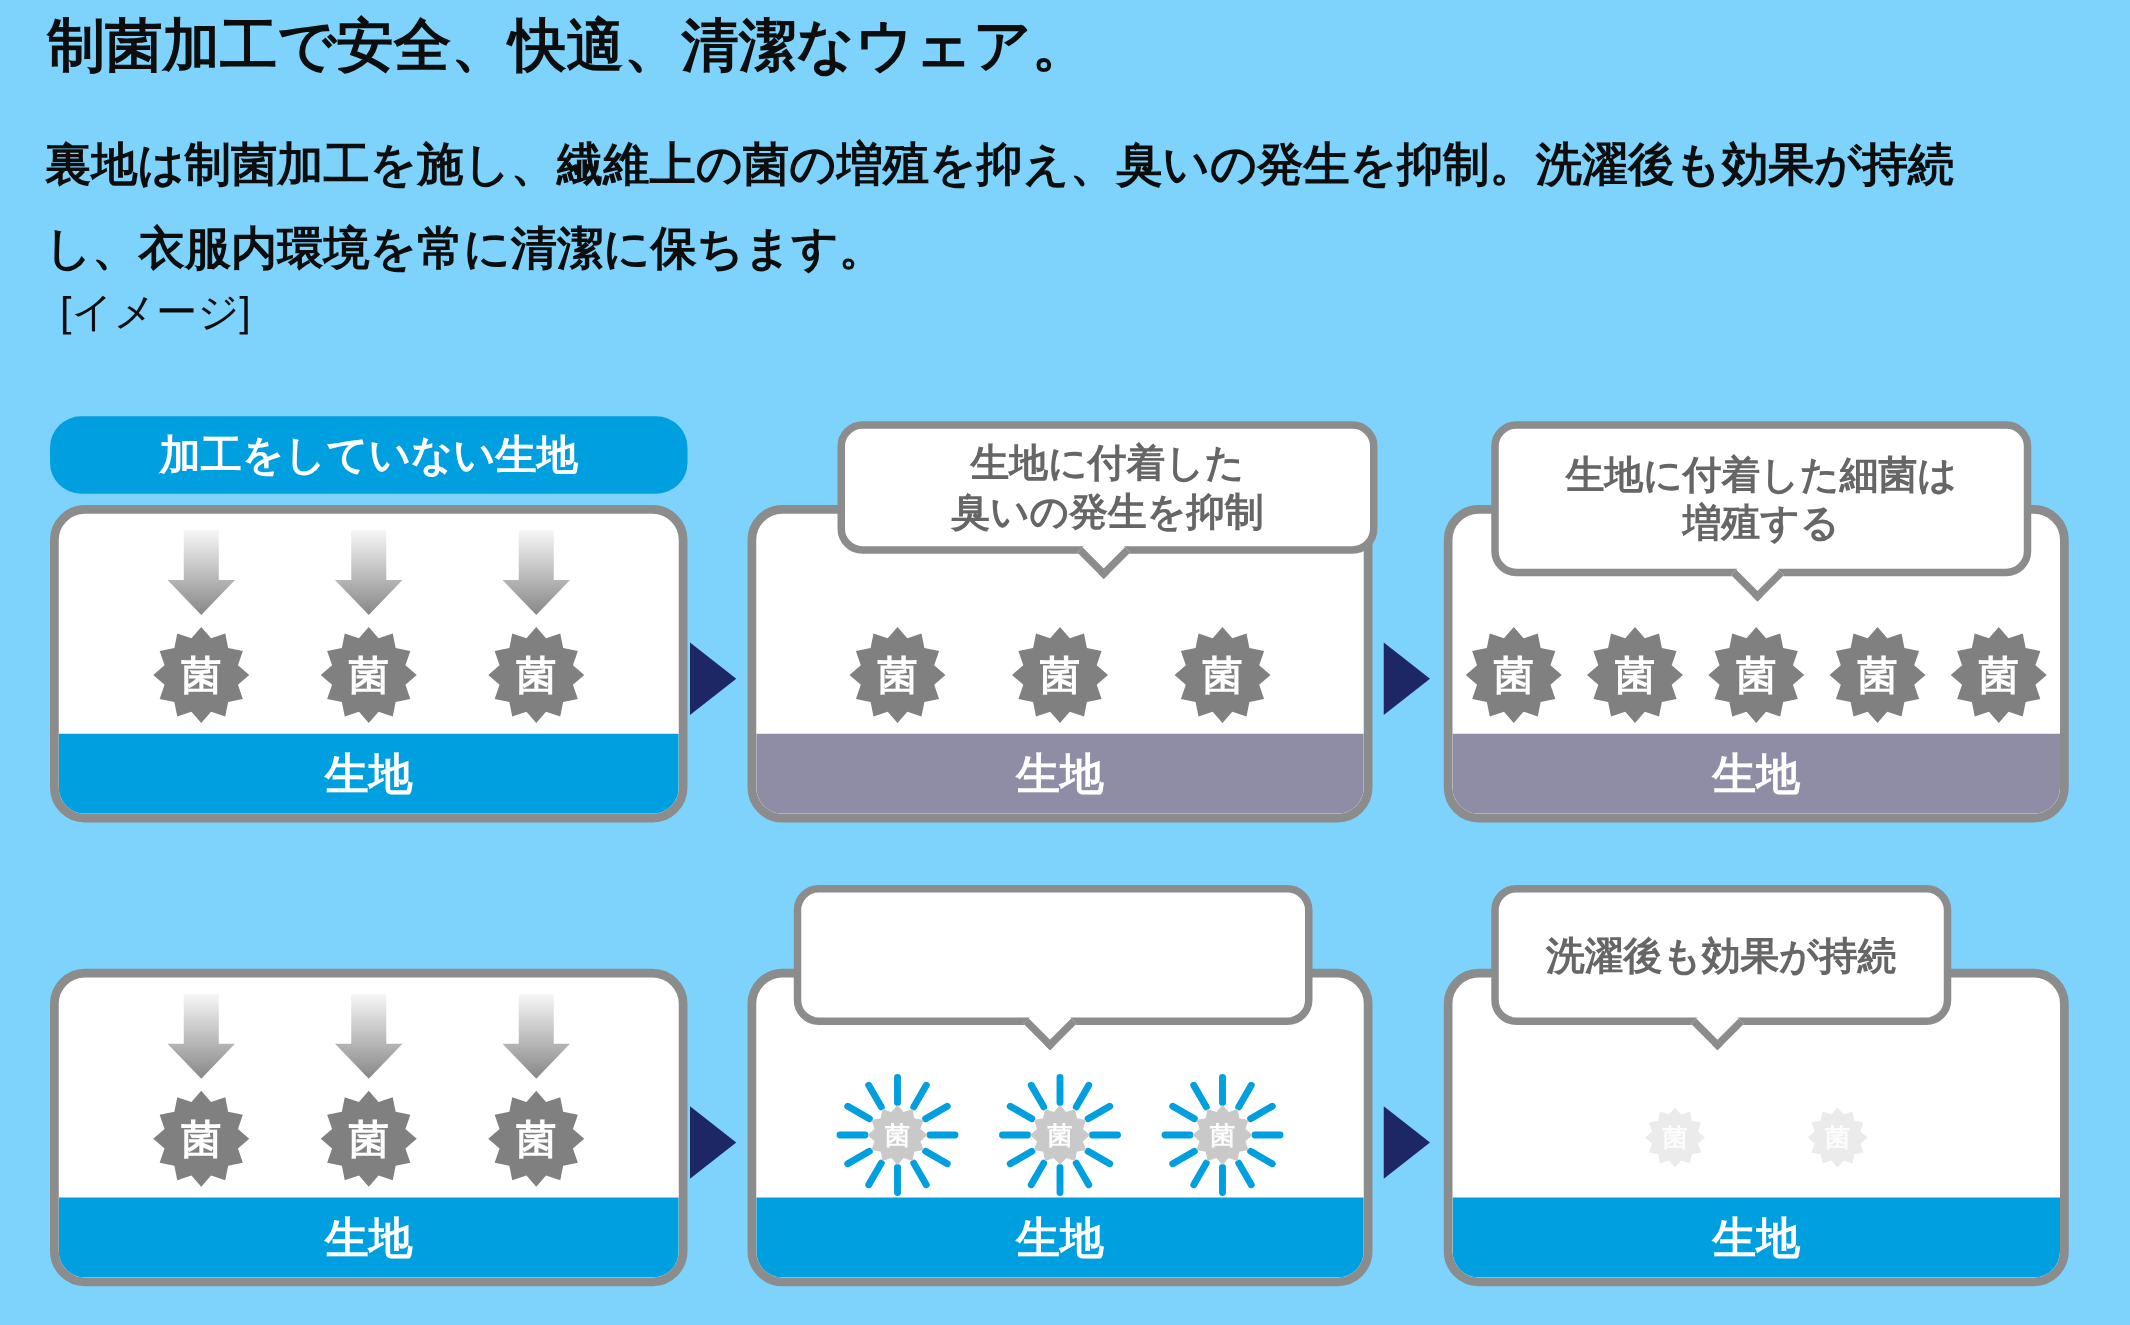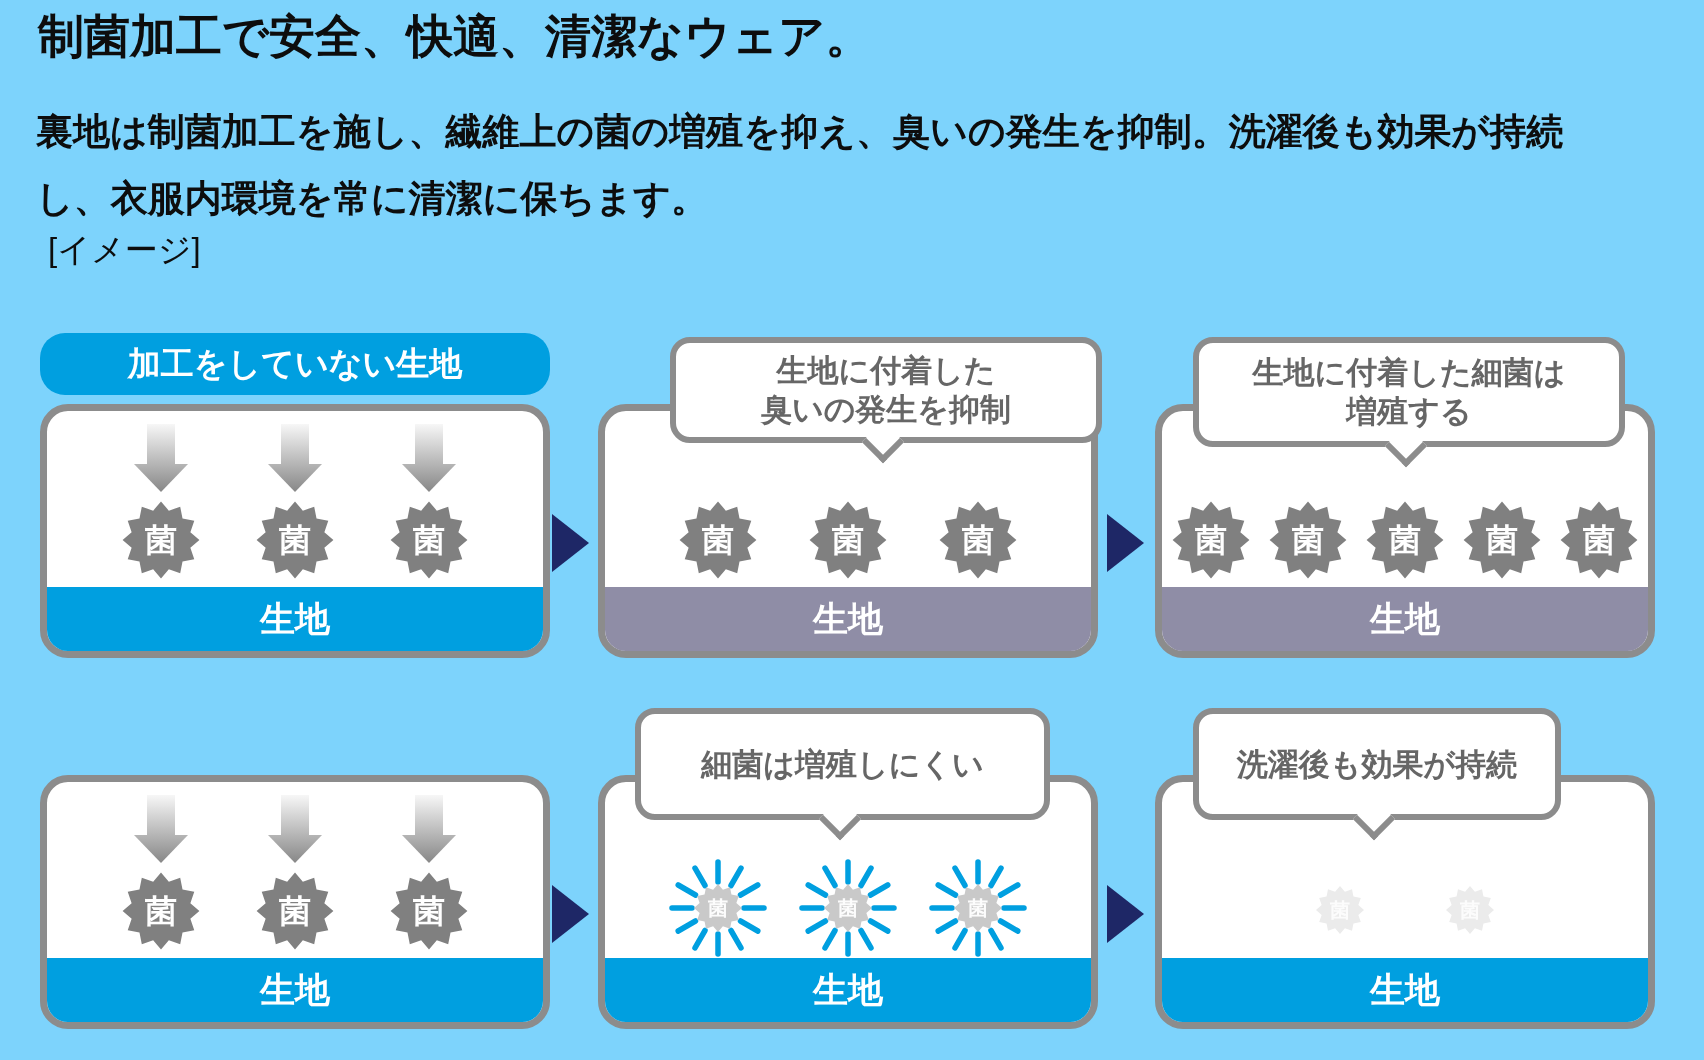--- a/index.html
+++ b/index.html
@@ -42,21 +42,21 @@
   .rarrow.a1 { left:552px; } .rarrow.a2 { left:1107px; }
   .rarrow.r1 { top:514px; } .rarrow.r2 { top:885px; }
 
   .bubble { position:absolute; border:6px solid var(--border-gray); border-radius:20px; background:#fff;
             display:flex; flex-direction:column; align-items:center; justify-content:center;
             text-align:center; font-size:31px; font-weight:800; color:#666; line-height:39px; z-index:3; }
   .bubble .tail { position:absolute; width:30px; height:30px; background:#fff;
                   border-right:6px solid var(--border-gray); border-bottom:6px solid var(--border-gray);
                   transform:rotate(45deg); left:calc(50% - 18px); bottom:-20px; }
   .bubble.b-r1c2 { left:638px;  top:337px; width:432px; height:106px;margin-left:32px; }
-  .bubble.b-r1c3 { left:1193px; top:337px; width:432px; height:110px;justify-content:center; }
+  .bubble.b-r1c3 { left:1193px; top:337px; width:432px; height:124px;justify-content:center; }
   .bubble.b-r2c2 { left:635px;  top:708px; width:415px; height:112px; }
   .bubble.b-r2c3 { left:1193px; top:708px; width:368px; height:112px; }
 </style>
 </head>
 <body>
 
 <svg width="0" height="0" style="position:absolute">
   <defs>
     <polygon id="star12" points="50,2 59.8,13.3 74,8.4 76.9,23.1 91.6,26 86.7,40.2 98,50 86.7,59.8 91.6,74 76.9,76.9 74,91.6 59.8,86.7 50,98 40.2,86.7 26,91.6 23.1,76.9 8.4,74 13.3,59.8 2,50 13.3,40.2 8.4,26 23.1,23.1 26,8.4 40.2,13.3"></polygon>
     <linearGradient id="arrowGrad" gradientUnits="userSpaceOnUse" x1="0" y1="0" x2="0" y2="68">
@@ -254,21 +254,20 @@
           <line x1="37.0" y1="27.5" x2="27.0" y2="10.2" stroke="#009FE0" stroke-width="5.5" stroke-linecap="round"></line>
           <g transform="translate(50 50) scale(0.5) translate(-50 -50)">
             <use href="#star12" fill="#C9C9C9"></use>
             <text x="50" y="64" text-anchor="middle" font-size="40" font-weight="bold" fill="#ffffff" opacity="0.95">菌</text>
           </g>
         </svg>
       </div>
     <div class="bar blue">生地</div>
   </div>
   <div class="bubble b-r2c2">
-    <span>細菌は増殖しにくい</span>
     <span class="tail"></span>
   </div>
 
   <div class="rarrow a2 r2"></div>
 
   <div class="panel r2 c3">
     <div class="germs g2f">
         <svg viewBox="0 0 100 100" width="50" height="50">
           <use href="#star12" fill="#EBEBEB"></use>
           <text x="50" y="64" text-anchor="middle" font-size="40" font-weight="bold" fill="#ffffff" opacity="0.85">菌</text>

